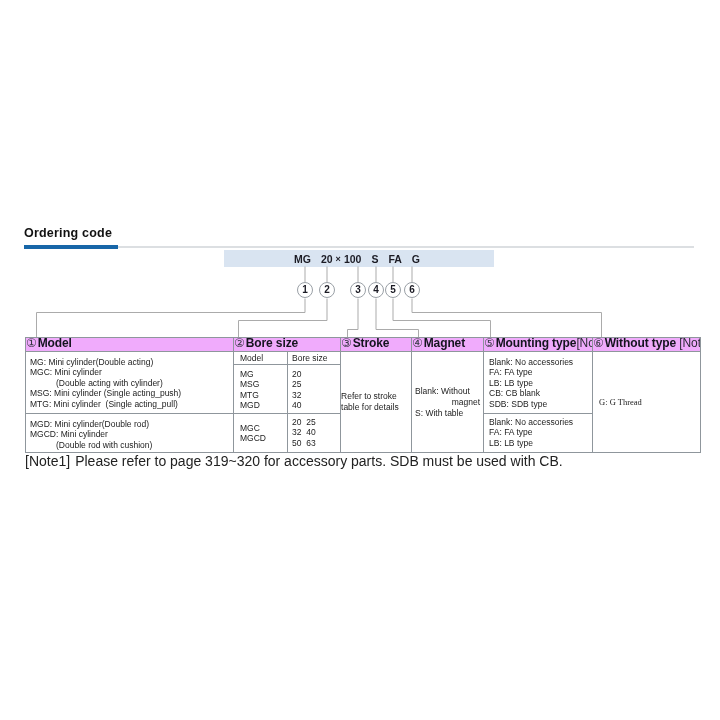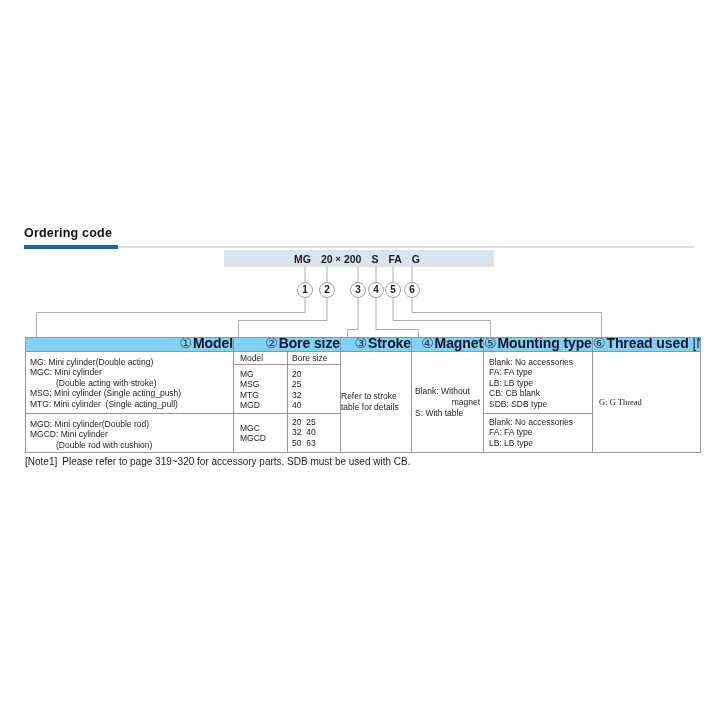--- a/index.html
+++ b/index.html
@@ -36,22 +36,22 @@
 
   
   table.spec{
     left:25px;top:337px;width:675px;border-collapse:collapse;table-layout:fixed;
     font-size:8.5px;line-height:10.4px;color:#222;
   }
   table.spec td,table.spec th{
     border:1px solid #8f969c;padding:0;vertical-align:top;overflow:hidden;
   }
   th.hdr{
-    background:#7dd3fc;height:13px;text-align:right;font-weight:normal;
-    font-size:14px;letter-spacing:-0.1px;white-space:nowrap;
+    background:#f0abfc;height:13px;text-align:left;font-weight:normal;
+    font-size:12px;letter-spacing:-0.1px;white-space:nowrap;
     padding:1px 0 0 2px;color:#14141e;vertical-align:middle;
   }
   .cnum{font-weight:normal;color:#3a3a46;margin-right:1px;}
   th.hdr b{font-weight:bold;}
   .note-ref{font-weight:normal;color:#2a2a34;}
   .pre{white-space:pre;}
   .cell-lines div{white-space:pre;}
   .model-cell{padding:5px 0 0 4px !important;}
   .indent{padding-left:26px;}
   .subhdr{padding:1px 0 0 6px !important;vertical-align:middle !important;white-space:nowrap;}
@@ -61,36 +61,36 @@
   .bore-sizes{padding:4px 0 0 4px !important;}
   .vmid{vertical-align:middle !important;}
   .stroke-cell{text-align:left;line-height:11.5px;}
   .magnet-cell{padding:8px 3px !important;line-height:11px;}
   .magnet-cell .r{text-align:right;}
   .mount-cell{padding:5px 0 0 5px !important;}
   .mount-cell2{padding:3px 0 0 5px !important;}
   .thread-cell{padding-left:6px !important;font-family:Liberation Serif, serif;}
 
   
-  .notes{left:25px;top:455px;font-size:10px;color:#222;line-height:13px;}
+  .notes{left:25px;top:455px;font-size:14px;color:#222;line-height:13px;}
   .notes .lbl{margin-right:5px;}
 </style>
 </head>
 <body>
 
 <div class="abs sec-title">Ordering code</div>
 <div class="abs rule-blue"></div>
 <div class="abs rule-gray"></div>
 
 <div class="abs code-bar">
   <span>MG</span>
   <span class="code-group">
     <span>20</span>
     <span class="code-times">×</span>
-    <span>200</span>
+    <span>100</span>
   </span>
   <span>S</span>
   <span>FA</span>
   <span>G</span>
 </div>
 
 <div class="abs callout" style="left:297px;top:282px;">1</div>
 <div class="abs callout" style="left:319px;top:282px;">2</div>
 <div class="abs callout" style="left:350px;top:282px;">3</div>
 <div class="abs callout" style="left:368px;top:282px;">4</div>
@@ -124,27 +124,27 @@
       <col style="width:109px">
       <col style="width:108px">
   </colgroup>
   <tbody>
       <tr>
     <th class="hdr"><span class="cnum">①</span><b>Model</b></th>
     <th class="hdr" colspan="2"><span class="cnum">②</span><b>Bore size</b></th>
     <th class="hdr"><span class="cnum">③</span><b>Stroke</b></th>
     <th class="hdr"><span class="cnum">④</span><b>Magnet</b></th>
     <th class="hdr"><span class="cnum">⑤</span><b>Mounting type</b><span class="note-ref">[Note1]</span></th>
-    <th class="hdr"><span class="cnum">⑥</span><b>Thread used</b> <span class="note-ref">[Note2]</span></th>
+    <th class="hdr"><span class="cnum">⑥</span><b>Without type</b> <span class="note-ref">[Note2]</span></th>
   </tr>
   <tr style="height:13px;">
     <td class="model-cell cell-lines" rowspan="2">
       <div>MG: Mini cylinder(Double acting)</div>
       <div>MGC: Mini cylinder</div>
-      <div class="indent">(Double acting with stroke)</div>
+      <div class="indent">(Double acting with cylinder)</div>
       <div>MSG: Mini cylinder (Single acting_push)</div>
       <div>MTG: Mini cylinder  (Single acting_pull)</div>
     </td>
     <td class="subhdr">Model</td>
     <td class="subhdr2">Bore size</td>
     <td class="vmid stroke-cell cell-lines" rowspan="3">
       <div>Refer to stroke</div>
       <div>table for details</div>
     </td>
     <td class="vmid magnet-cell" rowspan="3">

